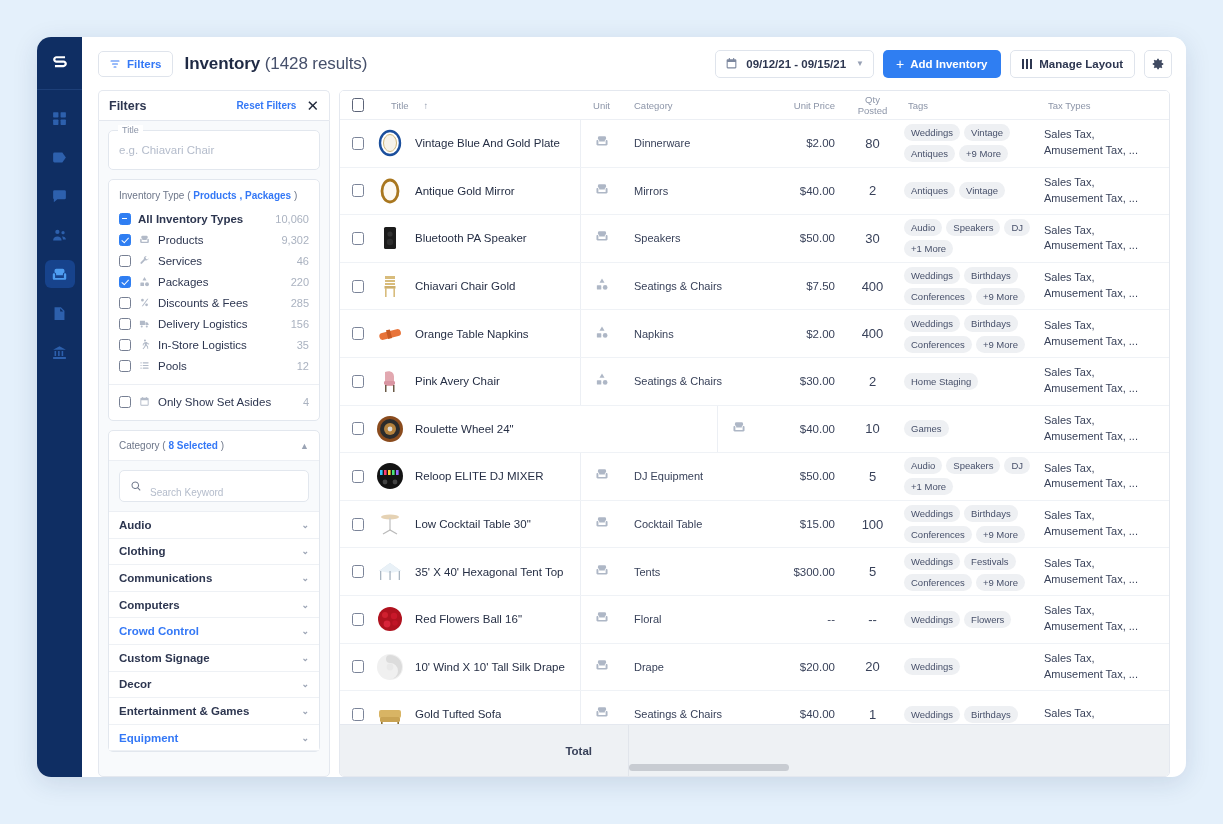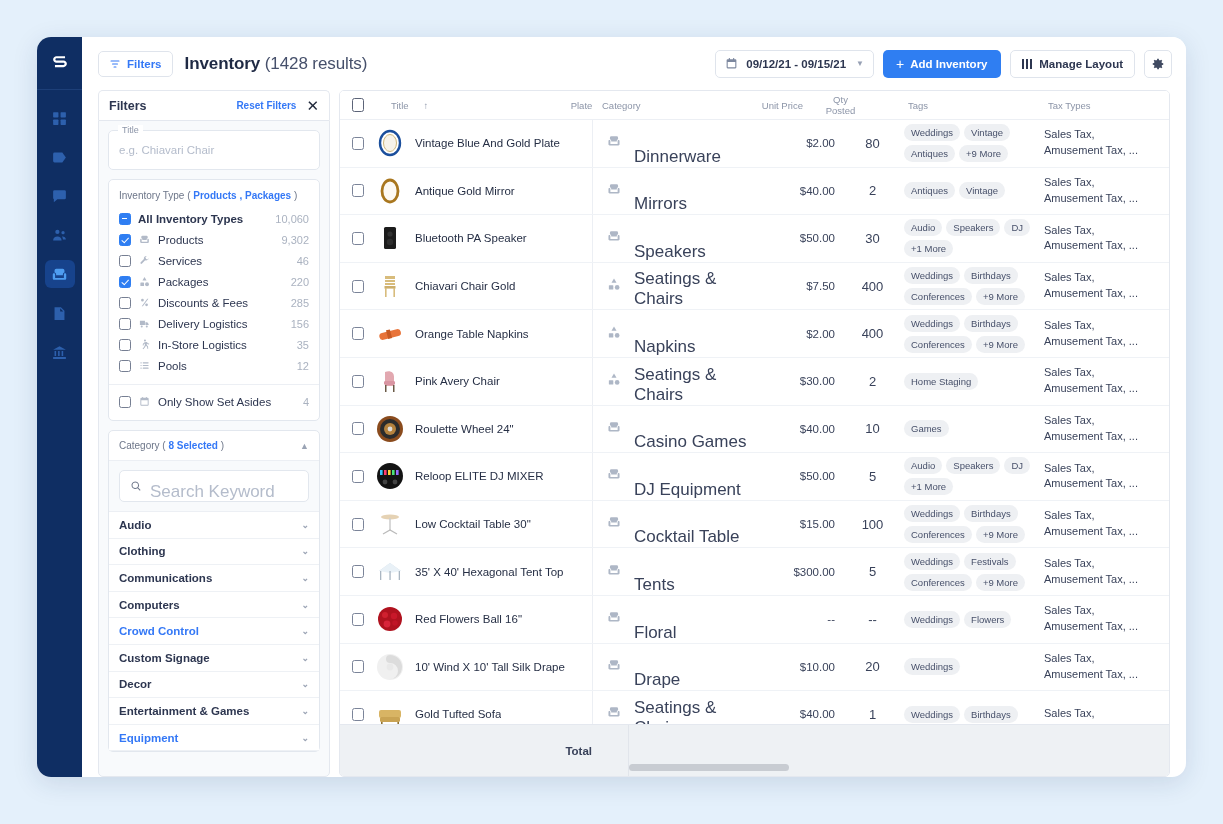--- a/index.html
+++ b/index.html
@@ -144,21 +144,21 @@
   }
   .cat-head .ct-t { font-size: 10px; color: #6d7689; }
   .cat-head .ct-t b { color: #3478f6; }
   .chev { margin-left: auto; color: #9aa3b4; font-size: 9px; }
   .cat-search-wrap { padding: 9px 10px; background: #f8fafc; border-bottom: 1px solid #eceff4; }
   .cat-search {
     display: flex; align-items: center; gap: 8px; height: 32px; background: #fff;
     border: 1px solid #e2e7ee; border-radius: 5px; padding: 0 10px;
   }
   .cat-search svg { width: 12px; height: 12px; fill: #6d7689; }
-  .cat-search span { font-size: 17px; color: #b4bccb; margin-top: 12px; }
+  .cat-search span { font-size: 10px; color: #b4bccb; margin-top: 12px; }
   .cat-row {
     display: flex; align-items: center; height: 26.6px; padding: 0 10px;
     border-bottom: 1px solid #eef1f5; font-size: 11.5px; font-weight: 600; color: #2d3650; cursor: pointer;
     background: #fff;
   }
   .cat-row.hl { color: #3478f6; }
 
   
   .table-wrap {
     flex: 1; min-width: 0; margin-right: 16px;
@@ -168,44 +168,44 @@
   .thead {
     display: flex; align-items: center; height: 29px; flex: 0 0 29px;
     border-bottom: 1px solid #eceff4; background: #fff; font-size: 9.5px; color: #8c95a8;
   }
   .tbody { flex: 1; min-height: 0; overflow: hidden; position: relative; }
   .trow { display: flex; align-items: stretch; border-bottom: 1px solid #eff2f6; min-height: 47.6px; }
   .c-check { width: 35px; flex: 0 0 35px; display: flex; align-items: center; justify-content: center; }
   .c-title { flex: 1; min-width: 0; display: flex; align-items: center; gap: 10px; padding-right: 10px; }
   .sep { width: 1px; background: #eceff4; flex: 0 0 1px; }
   .c-type { width: 41px; flex: 0 0 41px; display: flex; align-items: center; justify-content: center; }
-  .c-cat { width: 125px; flex: 0 0 125px; display: flex; align-items: flex-end; }
+  .c-cat { width: 125px; flex: 0 0 125px; display: flex; align-items: center; margin-left: 12px; }
   .c-price { width: 82px; flex: 0 0 82px; display: flex; align-items: center; justify-content: flex-end; padding-right: 6px;}
   .c-qty { width: 63px; flex: 0 0 63px; display: flex; align-items: center; justify-content: center; }
   .c-tags { width: 140px; flex: 0 0 140px; display: flex; align-items: center; }
   .c-tax { width: 125px; flex: 0 0 125px; display: flex; align-items: center; }
   .thead .c-title { padding-left: 16px; }
   .thead .c-cat { padding-left: 0; }
-  .thead .c-tags { padding-left: 4px; margin-left: 32px; }
+  .thead .c-tags { padding-left: 4px; }
   .thead .c-tax { padding-left: 4px; }
   .thead .c-qty { flex-direction: column; justify-content: center; line-height: 1.2; text-align: center; }
   .hdr-chk {
     width: 12px; height: 14px; border: 1.4px solid #5c6478; border-radius: 2.5px; background: #fff;
   }
   .row-chk {
     width: 12px; height: 13px; border: 1.3px solid #7b8499; border-radius: 2.5px; background: #fff; cursor: pointer;
   }
   .thumb {
     width: 30px; height: 30px; border-radius: 50%; flex: 0 0 30px;
     display: flex; align-items: center; justify-content: center; overflow: hidden;
     background: #fff;
   }
   .thumb svg { width: 30px; height: 30px; }
   .t-name { font-size: 11.5px; color: #262f45; white-space: nowrap; overflow: hidden; text-overflow: ellipsis; }
-  .cat-txt { font-size: 17px; color: #39425a; }
+  .cat-txt { font-size: 11px; color: #39425a; }
   .price-txt { font-size: 11.5px; color: #39425a; }
   .qty-txt { font-size: 13px; color: #39425a; }
   .tax-txt { font-size: 11px; color: #39425a; line-height: 1.45; }
   .tags-box { display: flex; flex-wrap: wrap; gap: 4px; padding: 4px 0; }
   .chip {
     background: #eef0f3; color: #47506a; font-size: 9.5px; border-radius: 9px;
     padding: 3px 7px; white-space: nowrap; cursor: pointer; text-align: right;
   }
   .type-ico svg { width: 14px; height: 14px; fill: #aeb7c6; }
 
@@ -503,21 +503,21 @@
         <div class="thead">
           <div class="c-check">
               <span class="hdr-chk"></span>
             </div>
           <div class="c-title">
             <span>Title</span>
             <span style="margin-left:5px">↑</span>
           </div>
           <div class="sep"></div>
           <div class="c-type">
-              <span>Plate</span>
+              <span>Unit</span>
             </div>
           <div class="c-cat">
               <span>Category</span>
             </div>
           <div class="c-price">
               <span>Unit Price</span>
             </div>
           <div class="c-qty">
             <span>Qty</span>
             <span>Posted</span>
@@ -789,23 +789,20 @@
                     <circle cx="15" cy="15" r="2.4" fill="#ddd"></circle>
                   </svg>
                 </span>
        <span class="t-name">Roulette Wheel 24"</span>
      </div>
      <div class="sep"></div>
      <div class="c-type">
                 <span class="type-ico"><svg viewBox="0 0 24 24">
                     <path d="M5 9V6.5A2.5 2.5 0 0 1 7.5 4h9A2.5 2.5 0 0 1 19 6.5V9a2.5 2.5 0 0 0-2.2 2.5v1.5H7.2v-1.5A2.5 2.5 0 0 0 5 9zm-.8 1.2c.9 0 1.6.8 1.6 1.7V17h12.4v-5.1c0-.9.7-1.7 1.6-1.7s1.7.8 1.7 1.7v5.6c0 1.1-.9 2-2 2H4.5c-1.1 0-2-.9-2-2v-5.6c0-.9.8-1.7 1.7-1.7z"></path>
                   </svg></span>
-              </div>
-     <div class="c-cat">
-                <span class="cat-txt">Casino Games</span>
               </div>
      <div class="c-price">
                 <span class="price-txt">$40.00</span>
               </div>
      <div class="c-qty">
                 <span class="qty-txt">10</span>
               </div>
      <div class="c-tags">
                 <span class="tags-box">
                   <span class="chip">Games</span>
@@ -1003,21 +1000,21 @@
      <div class="sep"></div>
      <div class="c-type">
                 <span class="type-ico"><svg viewBox="0 0 24 24">
                     <path d="M5 9V6.5A2.5 2.5 0 0 1 7.5 4h9A2.5 2.5 0 0 1 19 6.5V9a2.5 2.5 0 0 0-2.2 2.5v1.5H7.2v-1.5A2.5 2.5 0 0 0 5 9zm-.8 1.2c.9 0 1.6.8 1.6 1.7V17h12.4v-5.1c0-.9.7-1.7 1.6-1.7s1.7.8 1.7 1.7v5.6c0 1.1-.9 2-2 2H4.5c-1.1 0-2-.9-2-2v-5.6c0-.9.8-1.7 1.7-1.7z"></path>
                   </svg></span>
               </div>
      <div class="c-cat">
                 <span class="cat-txt">Drape</span>
               </div>
      <div class="c-price">
-                <span class="price-txt">$10.00</span>
+                <span class="price-txt">$20.00</span>
               </div>
      <div class="c-qty">
                 <span class="qty-txt">20</span>
               </div>
      <div class="c-tags">
                 <span class="tags-box">
                   <span class="chip">Weddings</span>
                 </span>
               </div>
      <div class="c-tax">

